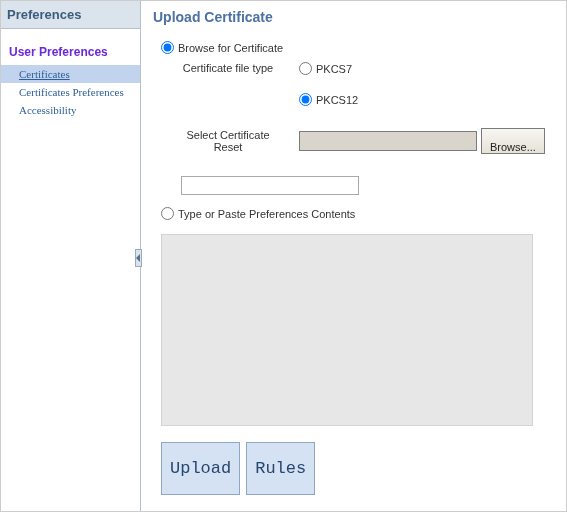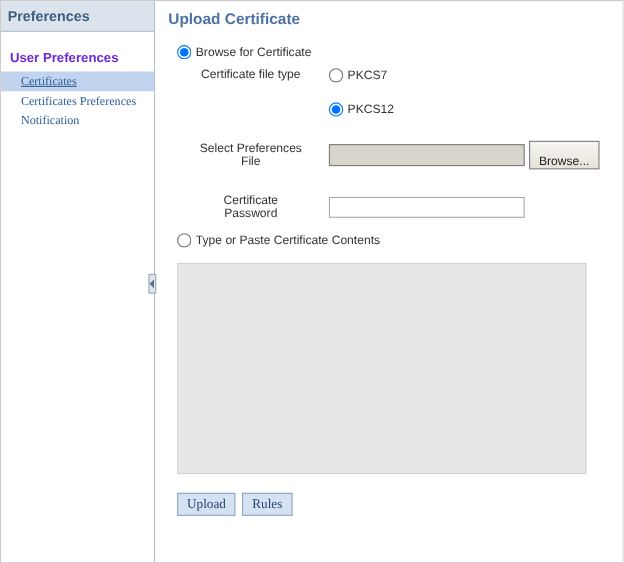--- a/index.html
+++ b/index.html
@@ -160,23 +160,23 @@
   }
   .action-row {
     margin: 14px 0 0 8px;
     display: flex;
     gap: 6px;
   }
   .action-btn {
     background: #d4e2f3;
     border: 1px solid #8fa6c4;
     color: #28466e;
-    font-family: Liberation Serif, serif;
-    font-size: 12px;
-    padding: 2px 8px;
+    font-family: Liberation Mono, monospace;
+    font-size: 17px;
+    padding: 16px 8px;
     cursor: pointer;
   }
   .gap-v { height: 14px; }
   .gap-v-sm { height: 6px; }
 </style>
 </head>
 <body>
 
 <div class="container">
 
@@ -184,21 +184,21 @@
     <div class="sidebar-title">Preferences</div>
     <div class="sidebar-section">User Preferences</div>
     <div class="sidebar-items">
       <div class="sidebar-item selected">
         <a>Certificates</a>
       </div>
       <div class="sidebar-item">
         <a>Certificates Preferences</a>
       </div>
       <div class="sidebar-item">
-        <a>Notification</a>
+        <a>Accessibility</a>
       </div>
     </div>
   </div>
 
   <div class="main splitter">
 
     <div class="splitter-handle">
       <span>
         <svg width="5" height="8" viewBox="0 0 5 8">
             <path d="M4 0 L0 4 L4 8 Z" fill="#5a708a"></path>
@@ -224,38 +224,37 @@
           <div class="filetype-row">
             <input type="radio" name="filetype" checked="" style="">
             <span>PKCS12</span>
           </div>
         </div>
       </div>
 
       <div class="gap-v"></div>
 
       <div class="form-row">
-        <div class="form-label">Select Preferences File</div>
+        <div class="form-label">Select Certificate Reset</div>
         <span class="file-display"></span>
         <button class="browse-btn">Browse...</button>
       </div>
 
       <div class="gap-v"></div>
 
       <div class="form-row">
-        <div class="form-label">Certificate Password</div>
         <input type="password" class="text-input" style="width: 178px;" value="">
       </div>
     </div>
 
     <div class="gap-v-sm"></div>
 
     <div class="radio-row">
       <input type="radio" name="mode" style="">
-      <span>Type or Paste Certificate Contents</span>
+      <span>Type or Paste Preferences Contents</span>
     </div>
 
     <textarea class="paste-area" disabled="" style=""></textarea>
 
     <div class="action-row">
       <button class="action-btn">Upload</button>
       <button class="action-btn">Rules</button>
     </div>
 
   </div>

